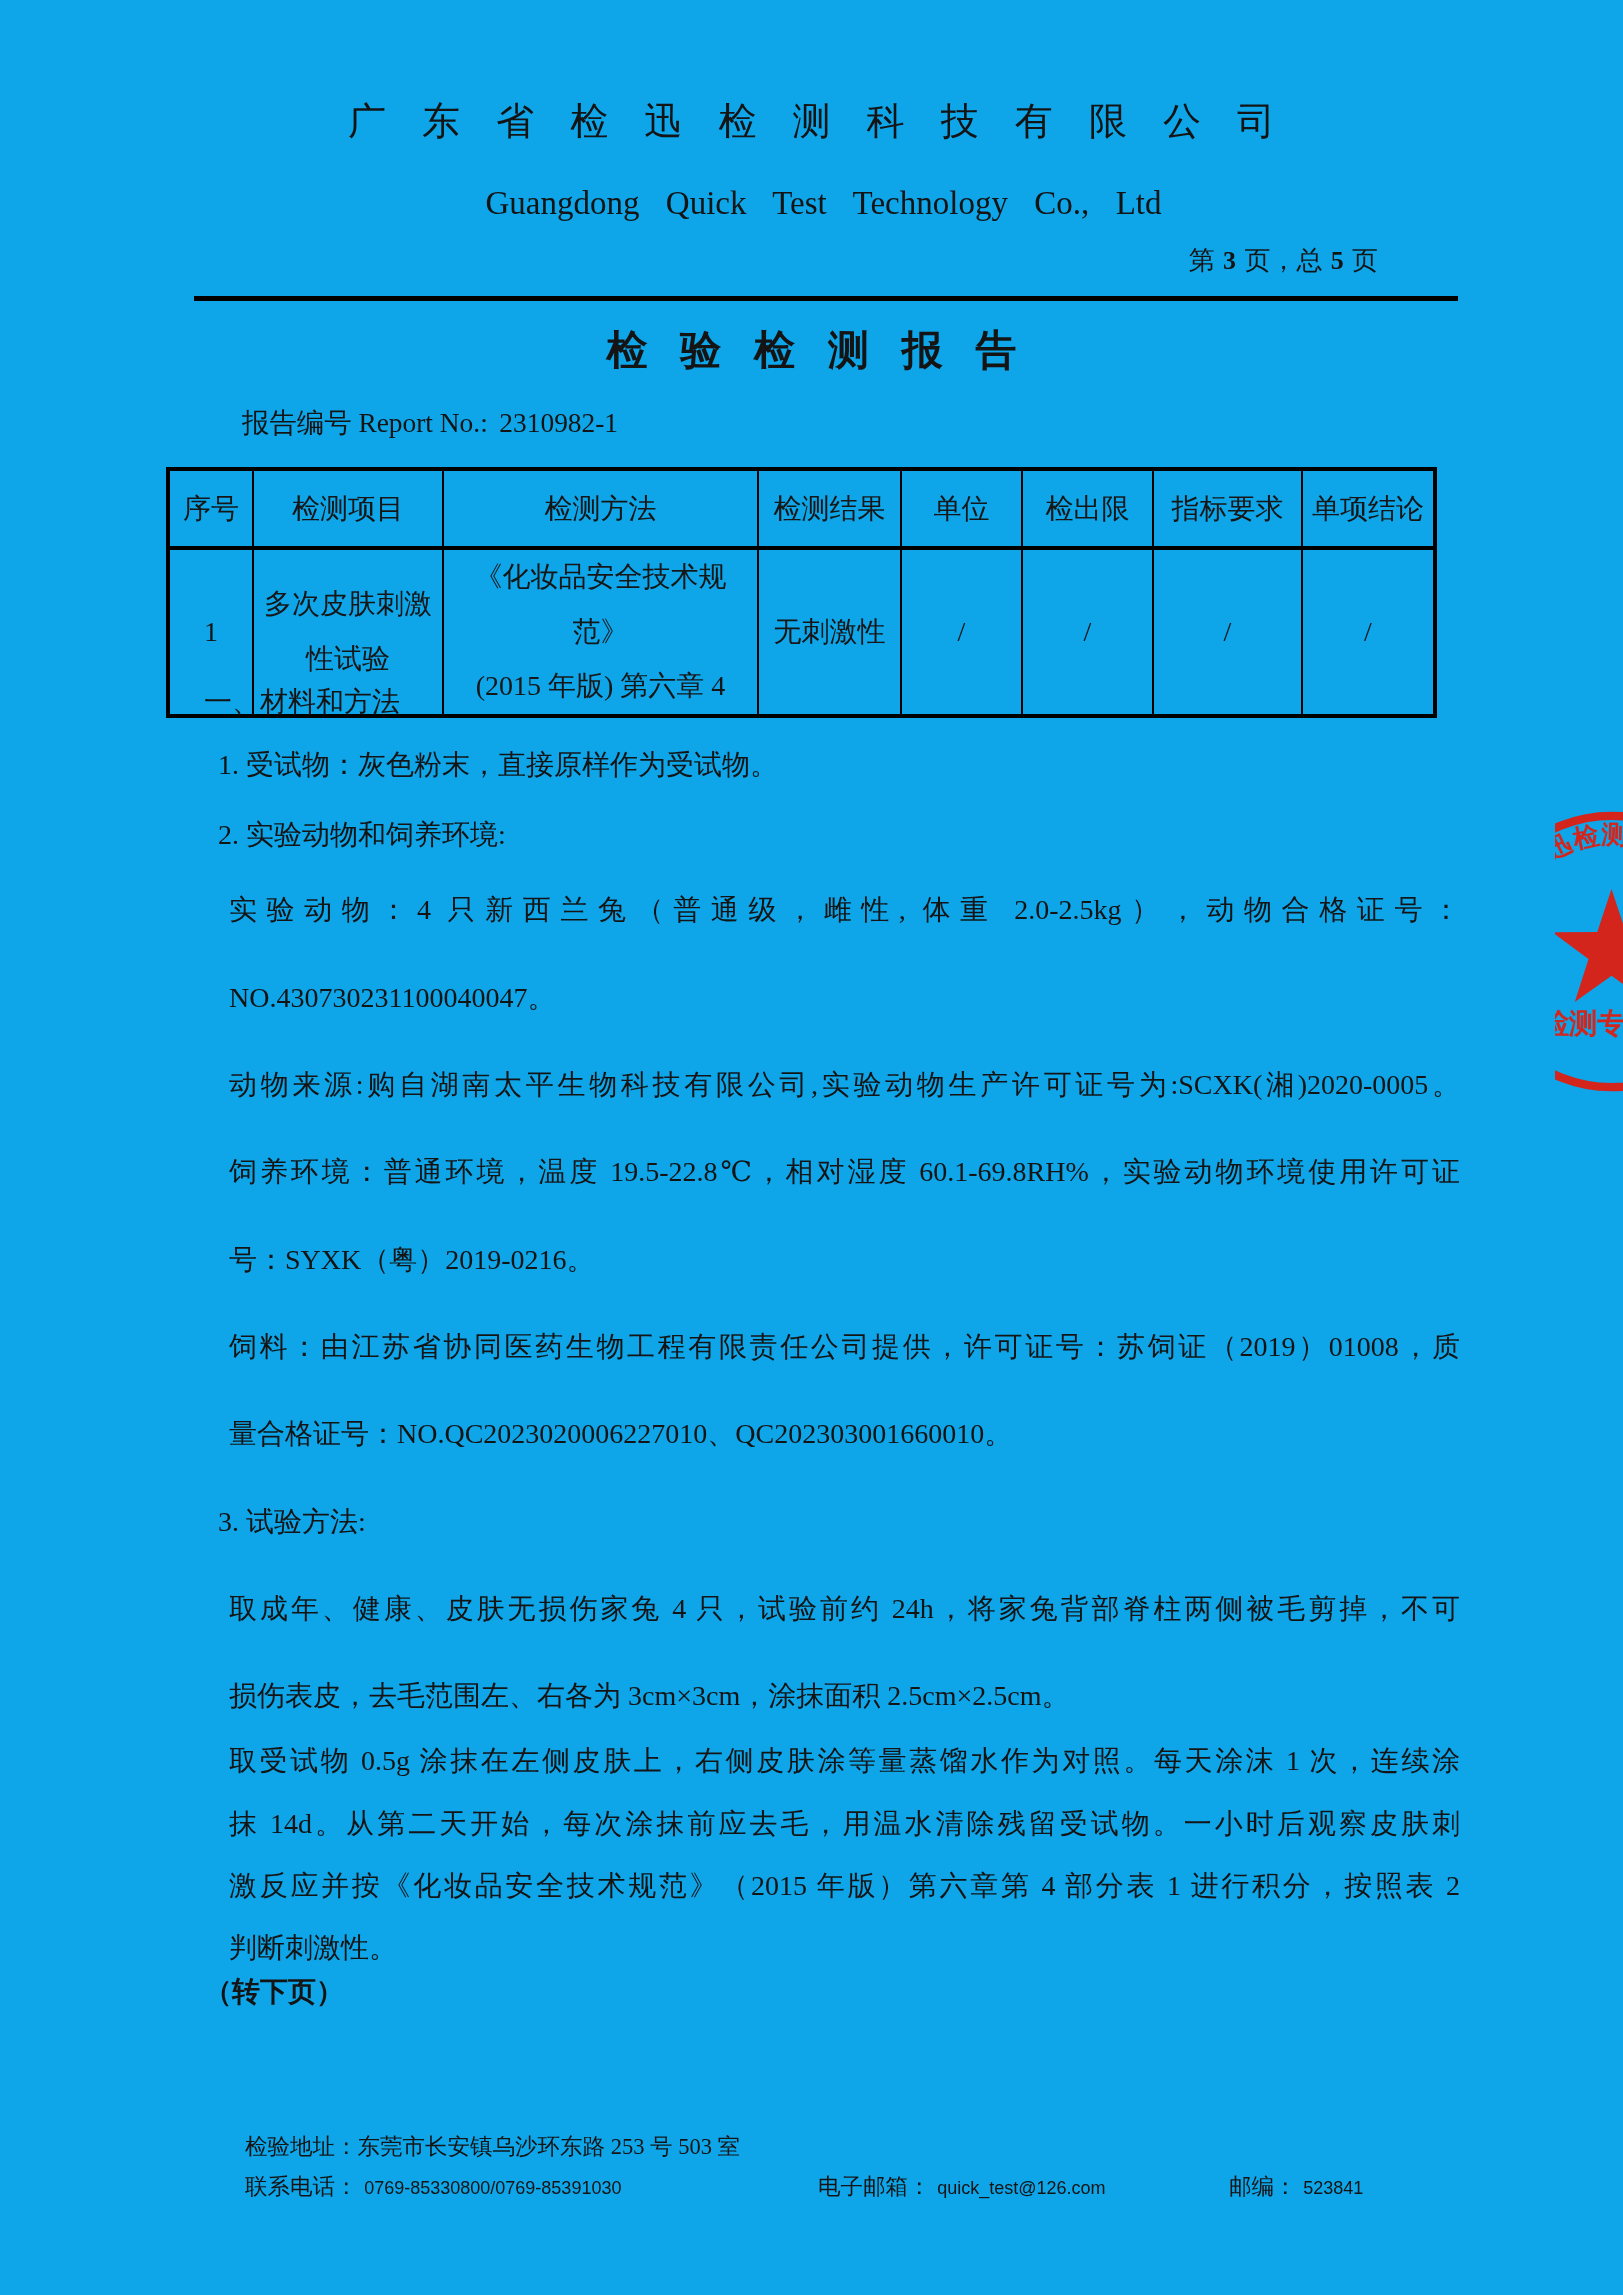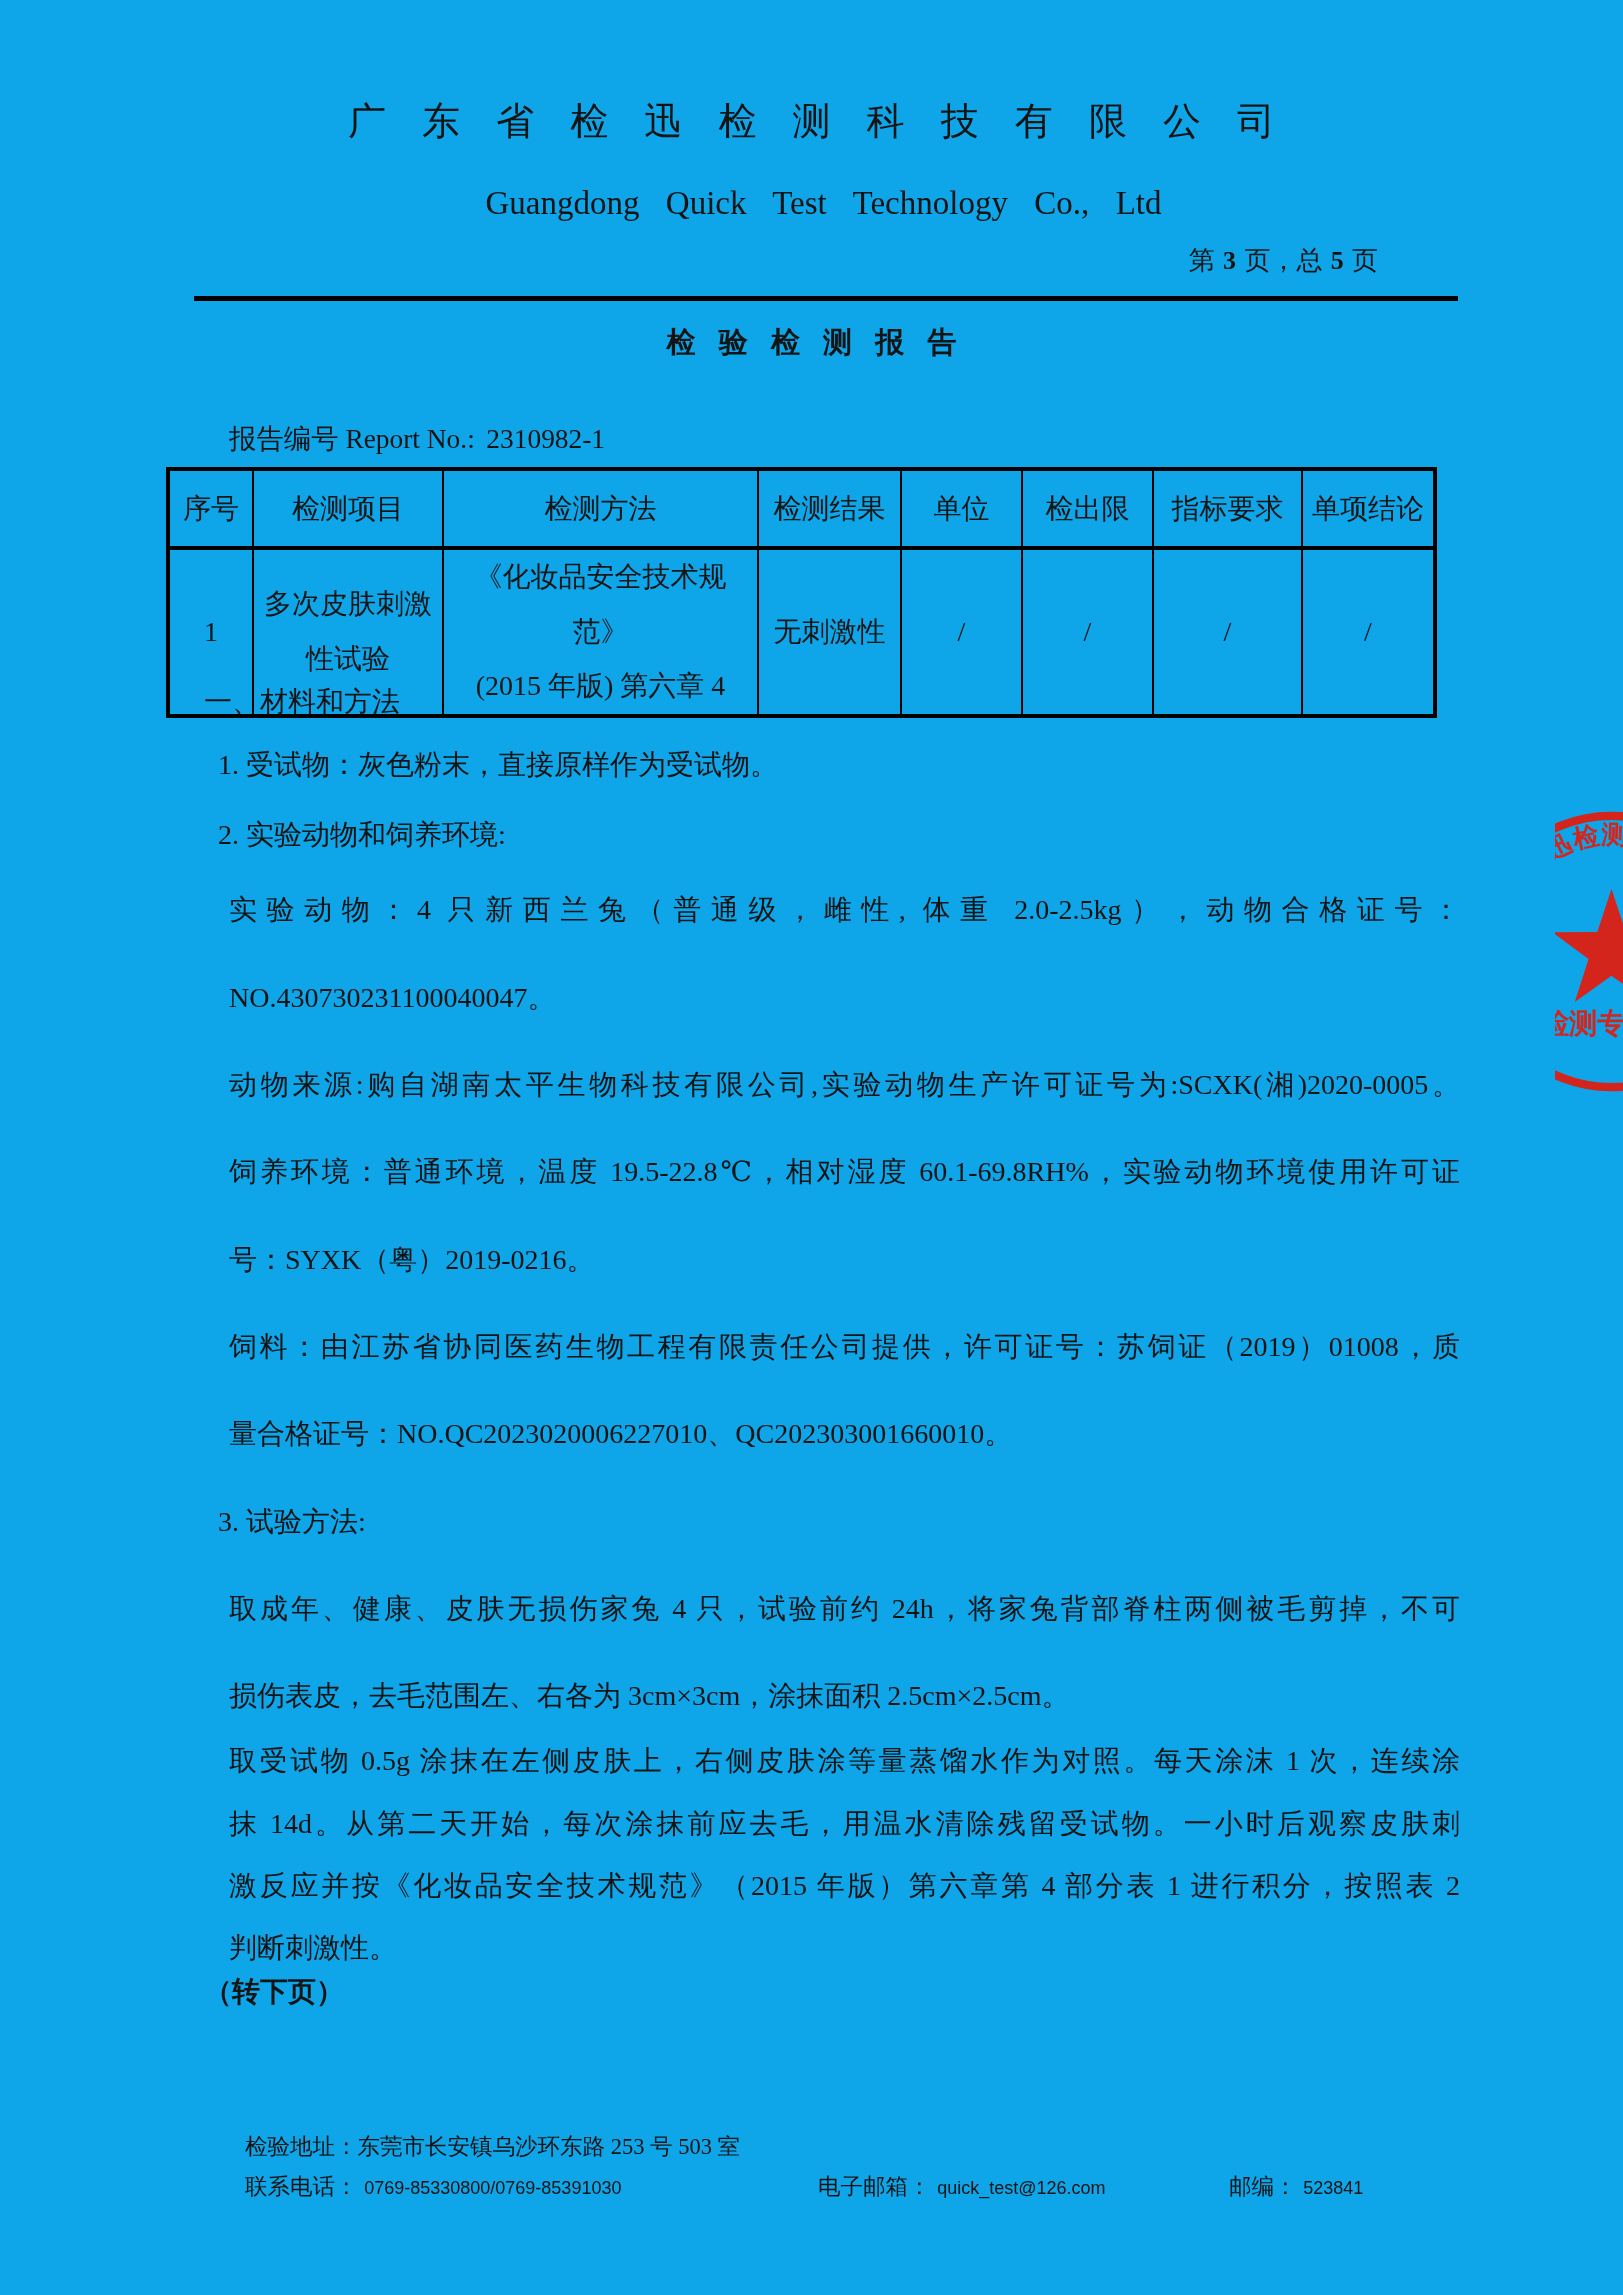--- a/index.html
+++ b/index.html
@@ -24,25 +24,25 @@
   .page-info{
     position:absolute;top:243px;right:245px;
     font-size:26px;white-space:nowrap;
   }
   .page-info .num{font-weight:bold;margin:0 8.3px;font-family:"Liberation Serif",serif;}
   .rule{
     position:absolute;top:296px;left:194px;width:1264px;height:5px;background:#000;
   }
   .title{
     position:absolute;top:323px;left:0;width:100%;
-    text-align:center;font-size:29px;font-weight:bold;
+    text-align:center;font-size:41px;font-weight:bold;
     letter-spacing:0.8em;padding-left:0.8em;box-sizing:border-box;white-space:nowrap;
   }
   .report-line{
-    position:absolute;top:405px;left:229px;font-size:27.4px;white-space:nowrap;margin-top:16px;
+    position:absolute;top:405px;left:242px;font-size:27.4px;white-space:nowrap;
   }
   .report-line .no{padding-left:11.6px;}
   
   table.results{
     position:absolute;top:467px;left:166px;width:1268px;
     border-collapse:collapse;table-layout:fixed;
     font-size:28px;text-align:center;color:#161616;
   }
   table.results,table.results th,table.results td{border:2.5px solid #000;}
   table.results{border-width:4.2px;}

